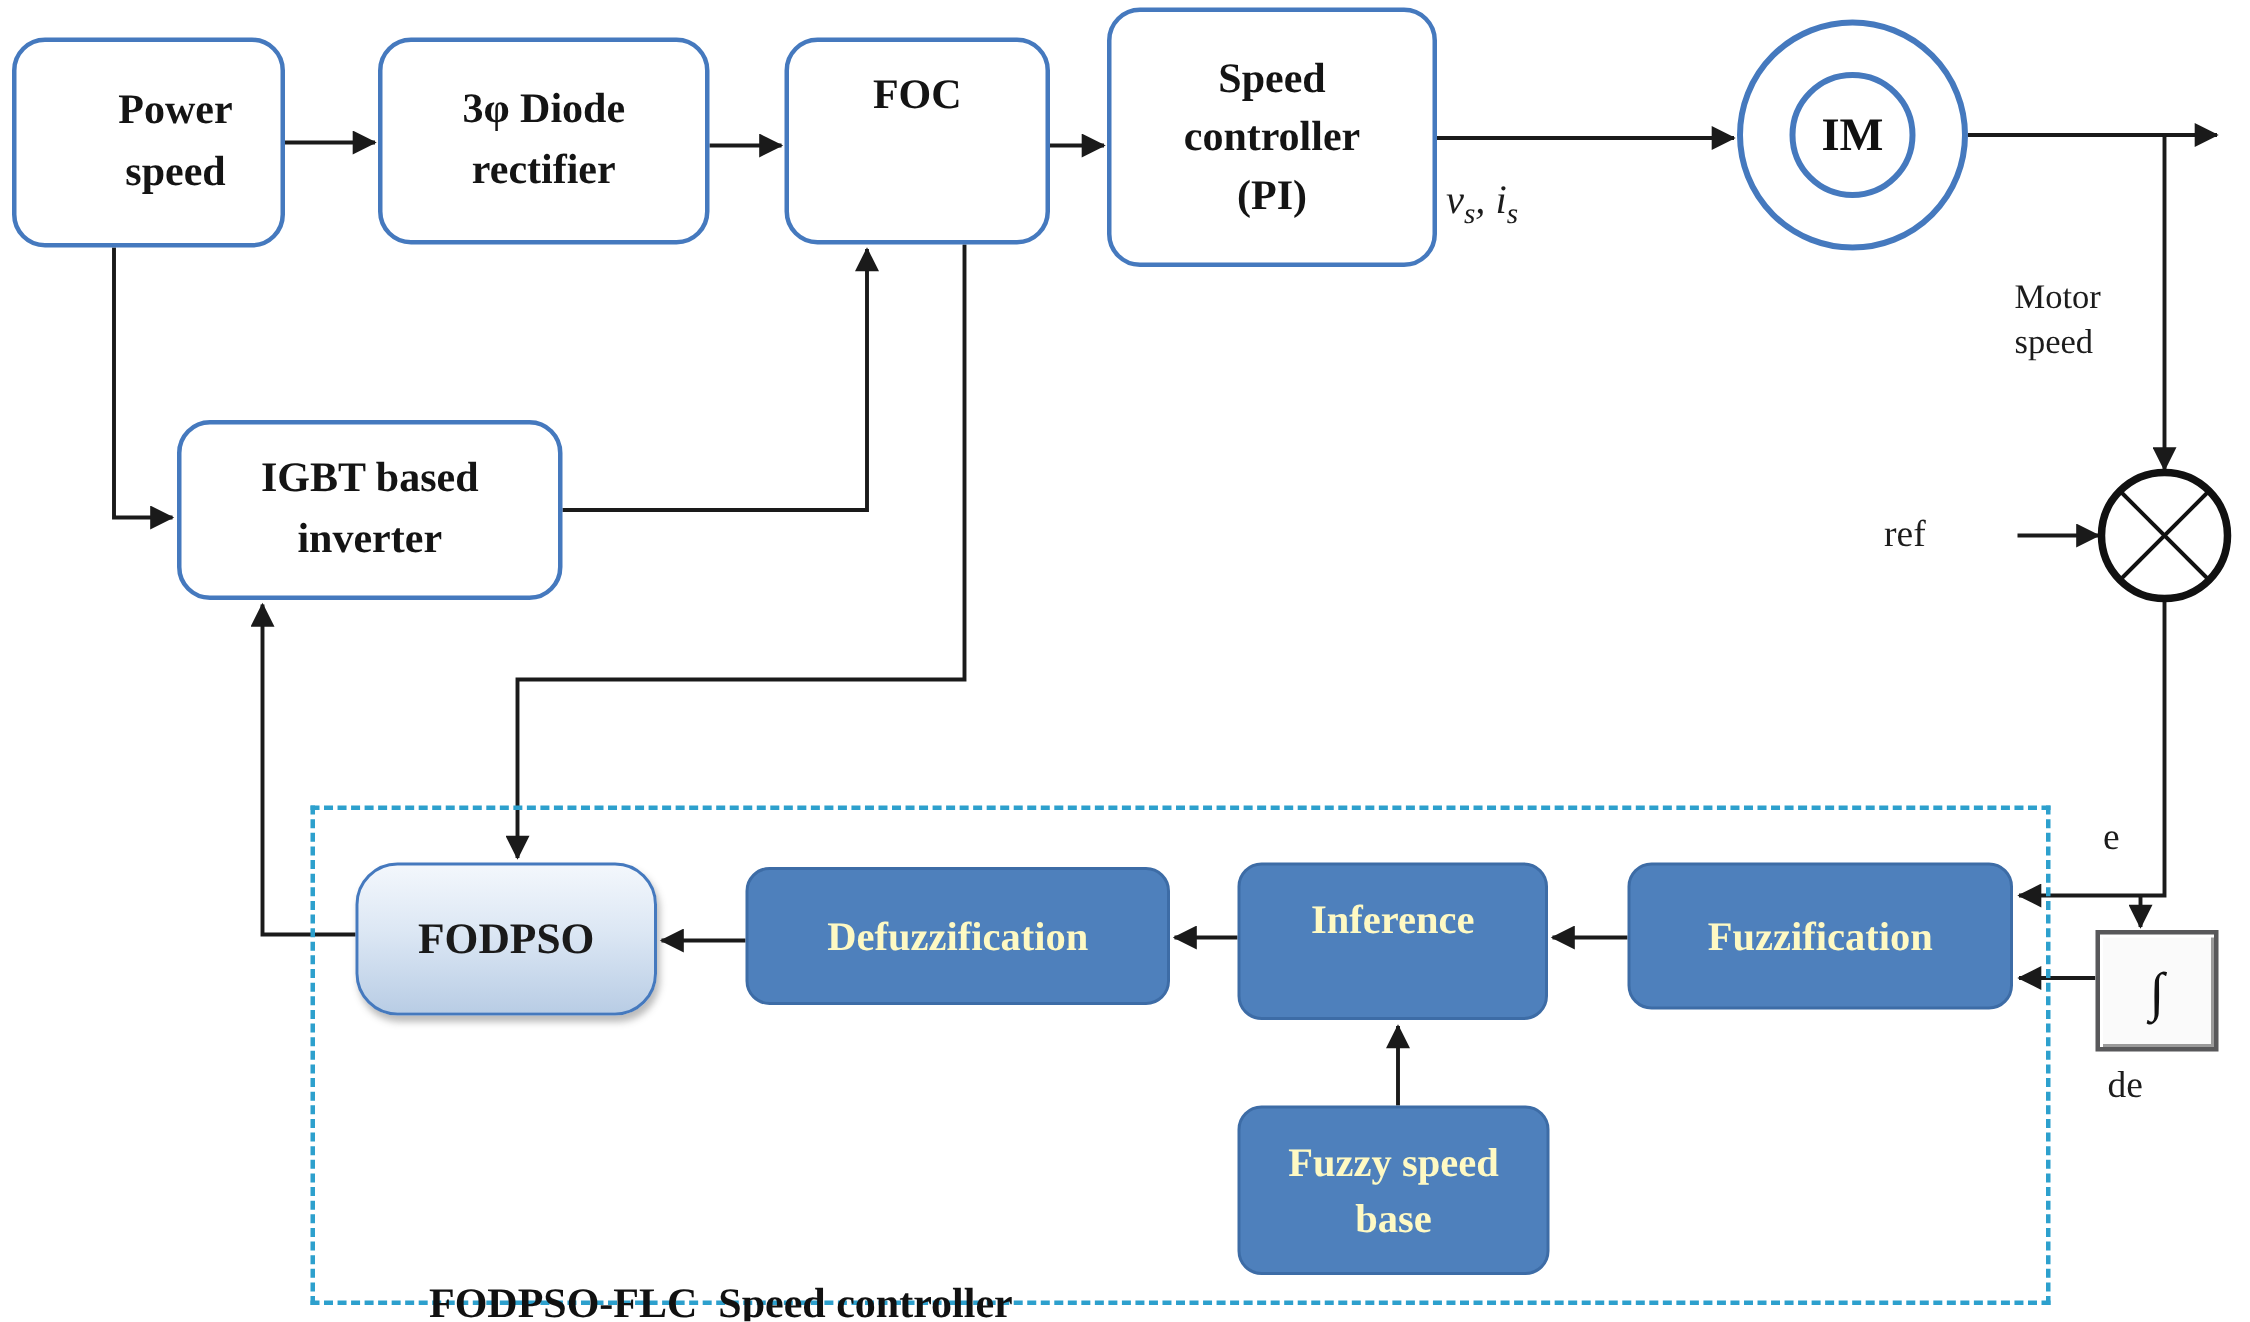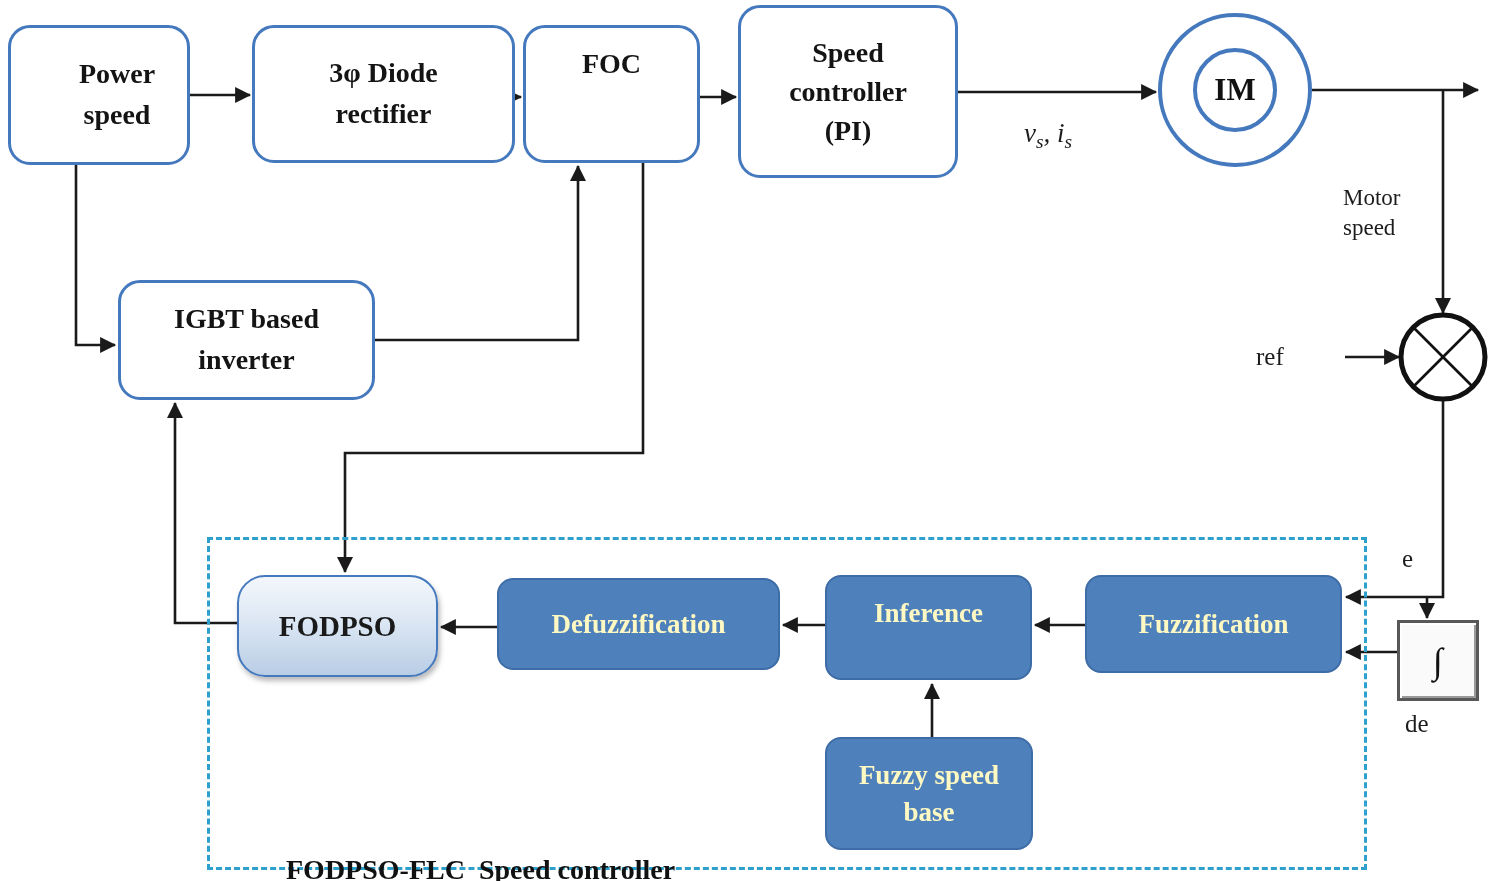--- a/index.html
+++ b/index.html
@@ -70,21 +70,21 @@
 
   <div class="dashed-container" style="left:207px;top:537px;width:1160px;height:333px;">
     <div class="container-label" style="left:76px;top:278px;margin-top:36px;">FODPSO-FLC  Speed controller</div>
   </div>
 
   <div class="box outline-box" style="left:8px;top:25px;width:182px;height:140px;padding-left:36px;">
     <span>Power</span>
     <span>speed</span>
   </div>
 
-  <div class="box outline-box" style="left:252px;top:25px;width:263px;height:138px;">
+  <div class="box outline-box" style="left:252px;top:25px;width:221px;height:138px;">
     <span>3φ Diode</span>
     <span>rectifier</span>
   </div>
 
   <div class="box outline-box" id="foc-box" style="left:523px;top:25px;width:177px;height:138px;">
     <span>FOC</span>
   </div>
 
   <div class="box outline-box" style="left:738px;top:5px;width:220px;height:173px;line-height:1.4;">
     <span>Speed</span>
@@ -121,21 +121,21 @@
 
   <div class="box solid-box" style="left:825px;top:737px;width:208px;height:113px;">
     <span>Fuzzy speed</span>
     <span>base</span>
   </div>
 
   <div id="integrator">
     <span>∫</span>
   </div>
 
-  <div class="math-label" style="left:1024px;top:118px;">
+  <div class="math-label" style="left:964px;top:118px;">
     <span>v</span><sub>s</sub><span>, i</span><sub>s</sub>
   </div>
 
   <div class="free-label" style="left:1343px;top:183px;">
     <div>Motor</div>
     <div>speed</div>
   </div>
 
   <div class="free-label" style="left:1256px;top:341px;font-size:25px;">ref</div>
 

